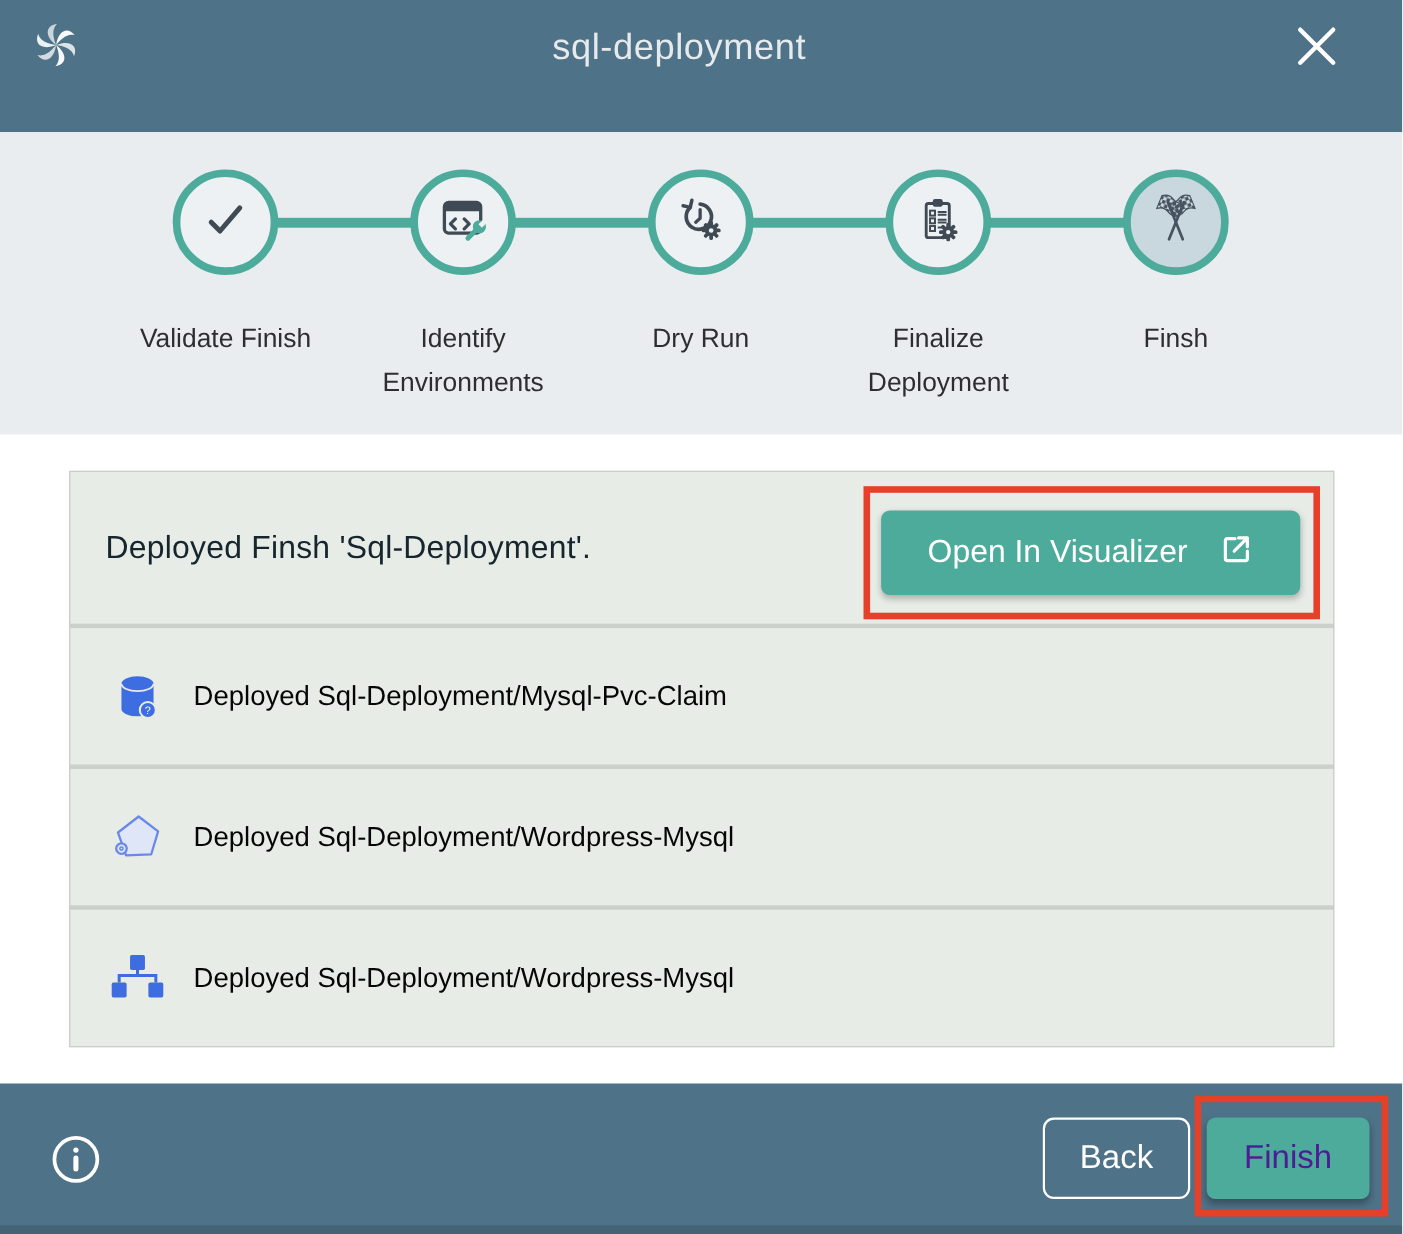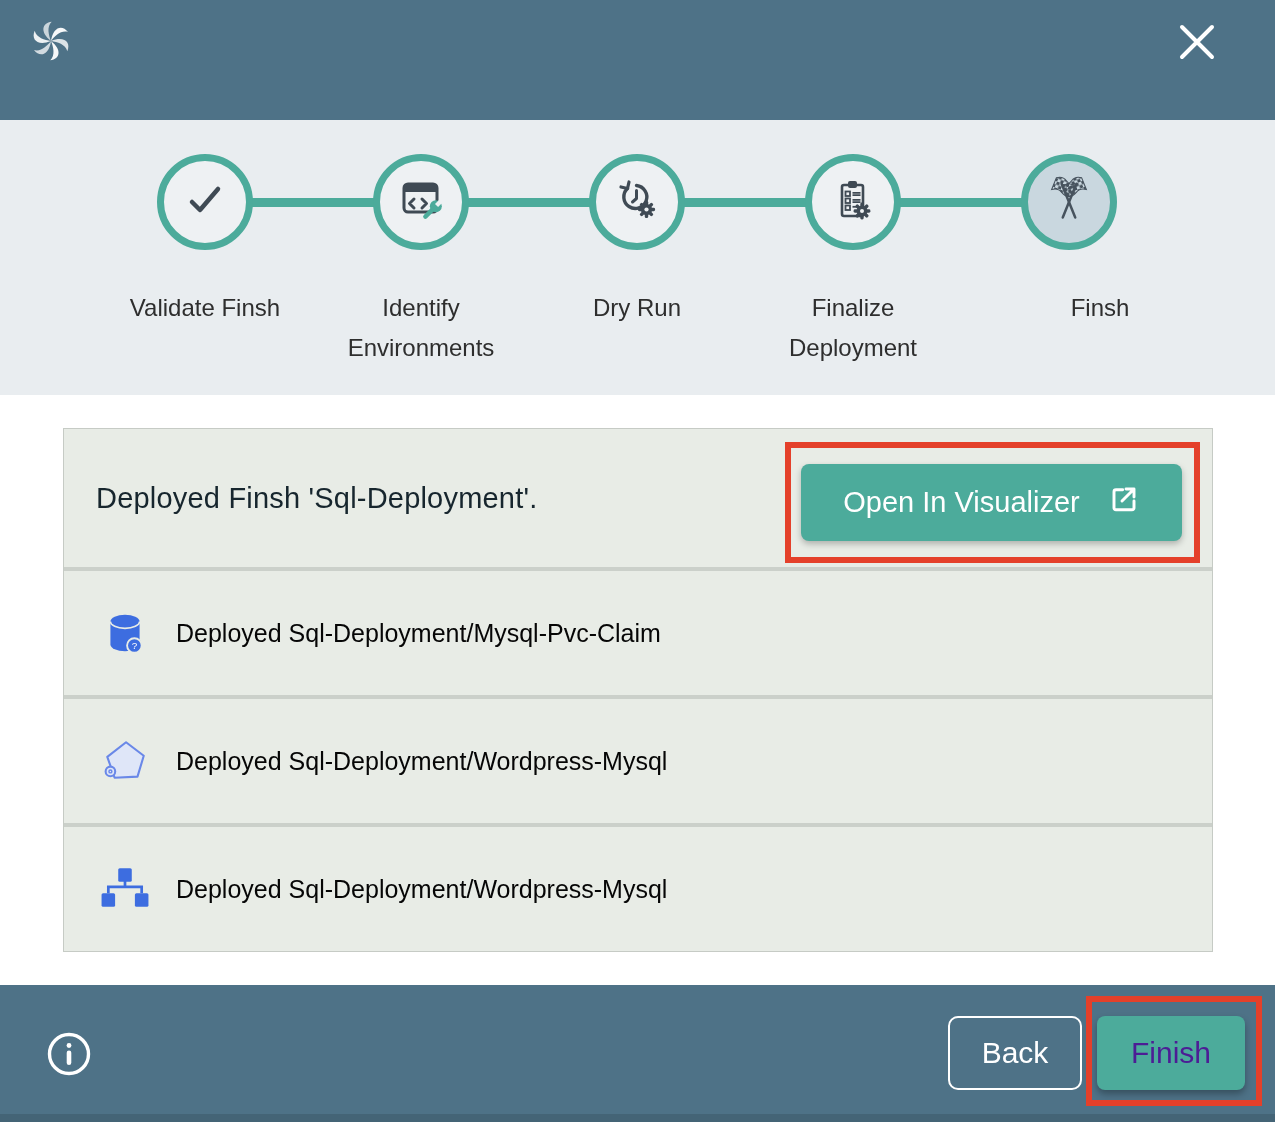--- a/index.html
+++ b/index.html
@@ -16,21 +16,21 @@
   .close-btn{position:absolute;left:1175px;top:20px;width:44px;height:44px;cursor:pointer;}
   
   .stepper{position:absolute;left:0;top:120px;width:1275px;height:275px;background:#e9edf0;}
   .connector{position:absolute;left:205px;top:78px;width:864px;height:9px;background:#4cab9b;}
   .step-circle{position:absolute;top:34px;width:96px;height:96px;border-radius:50%;
                border:7px solid #4cab9b;background:#eef1f3;display:flex;align-items:center;justify-content:center;}
   .step-circle.active{background:#c9d7df;}
   .c1{left:157px}.c2{left:373px}.c3{left:589px}.c4{left:805px}.c5{left:1021px}
   .step-label{position:absolute;top:168px;width:156px;text-align:center;color:#2e2e2e;
               font-size:24px;line-height:40px;font-weight:400;}
-  .l1{left:127px}.l2{left:343px}.l3{left:559px}.l4{left:775px}.l5{left:1022px}
+  .l1{left:127px}.l2{left:343px}.l3{left:559px}.l4{left:775px}.l5{left:991px}
   
   .results{position:absolute;left:63px;top:428px;width:1150px;background:#cbd0ca;
            border:1px solid #c6cbc5;display:flex;flex-direction:column;gap:4px;}
   .row{background:#e8ece6;display:flex;align-items:center;position:relative;}
   .row-design{height:138px;}
   .row-item{height:124px;}
   .row-msg-light{margin-left:32px;font-size:29px;font-weight:300;color:#17262e;letter-spacing:.2px;}
   .row-icon{position:absolute;left:36px;top:50%;transform:translateY(-50%);width:50px;height:50px;}
   .row-msg{margin-left:112px;font-size:25px;color:#060606;}
   
@@ -64,20 +64,21 @@
         <g fill="#ffffff">
           <path d="M50,50 C54,22 72,16 84,32 C70,28 58,40 50,50 Z" opacity=".95"></path>
           <path d="M50,50 C54,22 72,16 84,32 C70,28 58,40 50,50 Z" opacity=".8" transform="rotate(60 50 50)"></path>
           <path d="M50,50 C54,22 72,16 84,32 C70,28 58,40 50,50 Z" opacity=".95" transform="rotate(120 50 50)"></path>
           <path d="M50,50 C54,22 72,16 84,32 C70,28 58,40 50,50 Z" opacity=".75" transform="rotate(180 50 50)"></path>
           <path d="M50,50 C54,22 72,16 84,32 C70,28 58,40 50,50 Z" opacity=".9" transform="rotate(240 50 50)"></path>
           <path d="M50,50 C54,22 72,16 84,32 C70,28 58,40 50,50 Z" opacity=".7" transform="rotate(300 50 50)"></path>
         </g>
       </svg>
     </span>
+    <div class="title">sql-deployment</div>
     <span class="close-btn">
       <svg viewBox="0 0 44 44" width="44" height="44">
         <path d="M7,7 L37,37 M37,7 L7,37" stroke="#ffffff" stroke-width="4" stroke-linecap="round"></path>
       </svg>
     </span>
   </div>
 
   <div class="stepper">
     <div class="connector"></div>
 
@@ -161,21 +162,21 @@
             <path d="M24,8 q-5,3 -10,0 q-5,-3 -10,1 v12 q5,-4 10,-1 q5,3 10,0 z" fill="url(#chk)" stroke="#47535e" stroke-width="1"></path>
           </g>
           <g transform="rotate(-22 24 26)">
             <line x1="24" y1="7" x2="24" y2="42" stroke="#47535e" stroke-width="2.4" stroke-linecap="round"></line>
             <path d="M24,8 q5,3 10,0 q5,-3 10,1 v12 q-5,-4 -10,-1 q-5,3 -10,0 z" fill="url(#chk)" stroke="#47535e" stroke-width="1"></path>
           </g>
         </svg>
       </span>
     </div>
 
-    <div class="step-label l1">Validate Finsh</div>
+    <div class="step-label l1">Validate Finish</div>
     <div class="step-label l2">Identify Environments</div>
     <div class="step-label l3">Dry Run</div>
     <div class="step-label l4">Finalize Deployment</div>
     <div class="step-label l5">Finsh</div>
   </div>
 
   <div class="results">
 
     <div class="row row-design">
       <span class="row-msg-light">Deployed Finsh 'Sql-Deployment'.</span>

